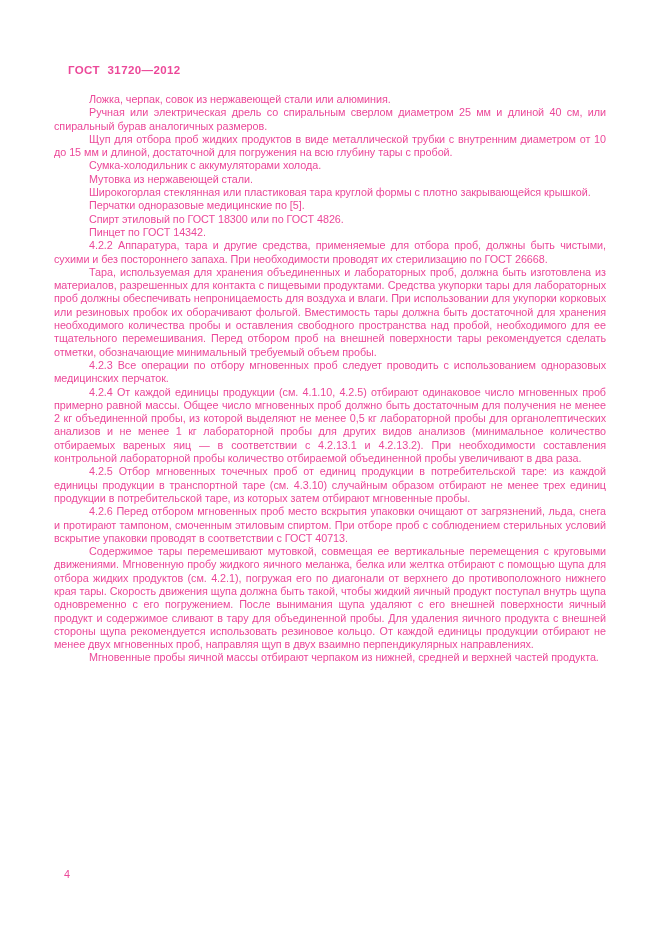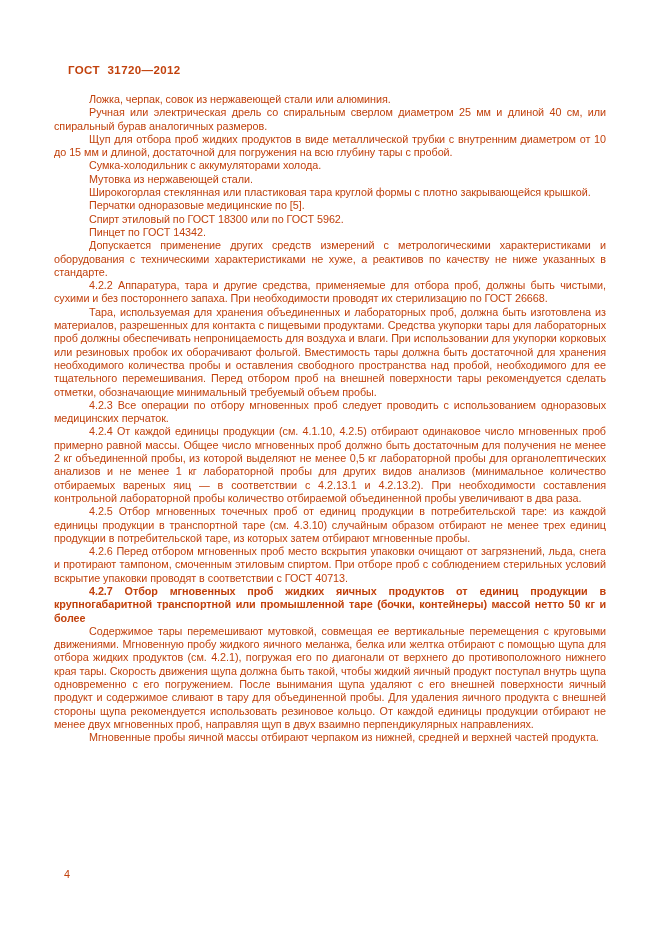--- a/index.html
+++ b/index.html
@@ -5,21 +5,21 @@
   html, body {
     margin: 0;
     padding: 0;
     background: #ffffff;
   }
   .page {
     position: relative;
     width: 638px;
     height: 936px;
     background: #ffffff;
-    color: #c2410c;
+    color: #ec4899;
     font-family: "Liberation Sans", sans-serif;
     overflow: hidden;
   }
   .doc-header {
     position: absolute;
     left: 68px;
     top: 64px;
     font-size: 11.5px;
     font-weight: bold;
     letter-spacing: 0.4px;
@@ -59,28 +59,26 @@
   <div class="doc-header">ГОСТ  31720—2012</div>
 
   <div class="doc-body">
       <p class="para">Ложка, черпак, совок из нержавеющей стали или алюминия.</p>
       <p class="para">Ручная или электрическая дрель со спиральным сверлом диаметром 25 мм и длиной 40 см, или спиральный бурав аналогичных размеров.</p>
       <p class="para">Щуп для отбора проб жидких продуктов в виде металлической трубки с внутренним диаметром от 10 до 15 мм и длиной, достаточной для погружения на всю глубину тары с пробой.</p>
       <p class="para">Сумка-холодильник с аккумуляторами холода.</p>
       <p class="para">Мутовка из нержавеющей стали.</p>
       <p class="para">Широкогорлая стеклянная или пластиковая тара круглой формы с плотно закрывающейся крышкой.</p>
       <p class="para">Перчатки одноразовые медицинские по [5].</p>
-      <p class="para">Спирт этиловый по ГОСТ 18300 или по ГОСТ 5962.</p>
+      <p class="para">Спирт этиловый по ГОСТ 18300 или по ГОСТ 4826.</p>
       <p class="para">Пинцет по ГОСТ 14342.</p>
-      <p class="para">Допускается применение других средств измерений с метрологическими характеристиками и оборудования с техническими характеристиками не хуже, а реактивов по качеству не ниже указанных в стандарте.</p>
       <p class="para">4.2.2 Аппаратура, тара и другие средства, применяемые для отбора проб, должны быть чистыми, сухими и без постороннего запаха. При необходимости проводят их стерилизацию по ГОСТ 26668.</p>
       <p class="para">Тара, используемая для хранения объединенных и лабораторных проб, должна быть изготовлена из материалов, разрешенных для контакта с пищевыми продуктами. Средства укупорки тары для лабораторных проб должны обеспечивать непроницаемость для воздуха и влаги. При использовании для укупорки корковых или резиновых пробок их оборачивают фольгой. Вместимость тары должна быть достаточной для хранения необходимого количества пробы и оставления свободного пространства над пробой, необходимого для ее тщательного перемешивания. Перед отбором проб на внешней поверхности тары рекомендуется сделать отметки, обозначающие минимальный требуемый объем пробы.</p>
       <p class="para">4.2.3 Все операции по отбору мгновенных проб следует проводить с использованием одноразовых медицинских перчаток.</p>
       <p class="para">4.2.4 От каждой единицы продукции (см. 4.1.10, 4.2.5) отбирают одинаковое число мгновенных проб примерно равной массы. Общее число мгновенных проб должно быть достаточным для получения не менее 2 кг объединенной пробы, из которой выделяют не менее 0,5 кг лабораторной пробы для органолептических анализов и не менее 1 кг лабораторной пробы для других видов анализов (минимальное количество отбираемых вареных яиц — в соответствии с 4.2.13.1 и 4.2.13.2). При необходимости составления контрольной лабораторной пробы количество отбираемой объединенной пробы увеличивают в два раза.</p>
       <p class="para">4.2.5 Отбор мгновенных точечных проб от единиц продукции в потребительской таре: из каждой единицы продукции в транспортной таре (см. 4.3.10) случайным образом отбирают не менее трех единиц продукции в потребительской таре, из которых затем отбирают мгновенные пробы.</p>
       <p class="para">4.2.6 Перед отбором мгновенных проб место вскрытия упаковки очищают от загрязнений, льда, снега и протирают тампоном, смоченным этиловым спиртом. При отборе проб с соблюдением стерильных условий вскрытие упаковки проводят в соответствии с ГОСТ 40713.</p>
-      <p class="para bold">4.2.7 Отбор мгновенных проб жидких яичных продуктов от единиц продукции в крупногабаритной транспортной или промышленной таре (бочки, контейнеры) массой нетто 50 кг и более</p>
       <p class="para">Содержимое тары перемешивают мутовкой, совмещая ее вертикальные перемещения с круговыми движениями. Мгновенную пробу жидкого яичного меланжа, белка или желтка отбирают с помощью щупа для отбора жидких продуктов (см. 4.2.1), погружая его по диагонали от верхнего до противоположного нижнего края тары. Скорость движения щупа должна быть такой, чтобы жидкий яичный продукт поступал внутрь щупа одновременно с его погружением. После вынимания щупа удаляют с его внешней поверхности яичный продукт и содержимое сливают в тару для объединенной пробы. Для удаления яичного продукта с внешней стороны щупа рекомендуется использовать резиновое кольцо. От каждой единицы продукции отбирают не менее двух мгновенных проб, направляя щуп в двух взаимно перпендикулярных направлениях.</p>
       <p class="para">Мгновенные пробы яичной массы отбирают черпаком из нижней, средней и верхней частей продукта.</p>
     </div>
 
   <div class="page-number">4</div>
 </div>
 
 </body></html>

